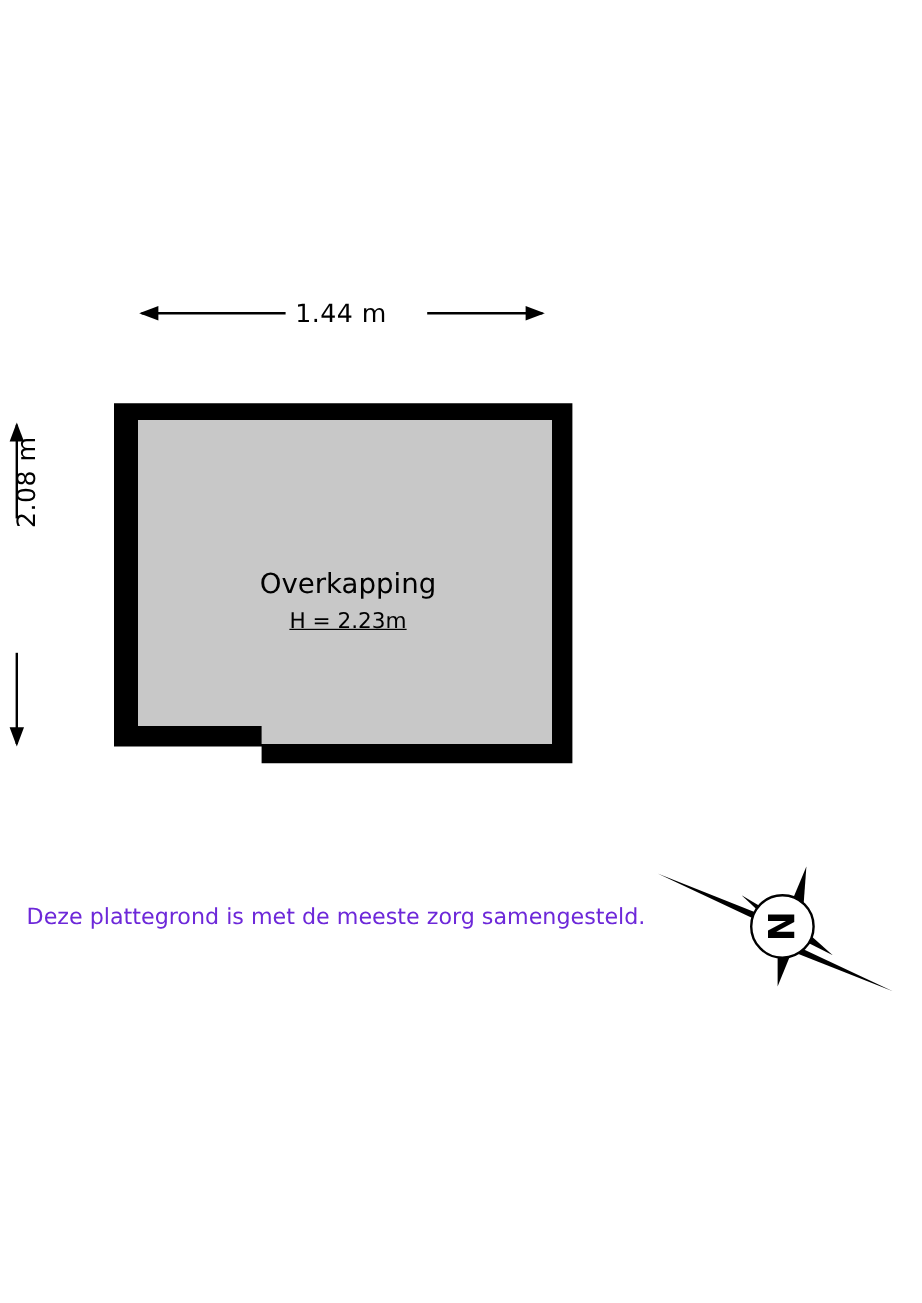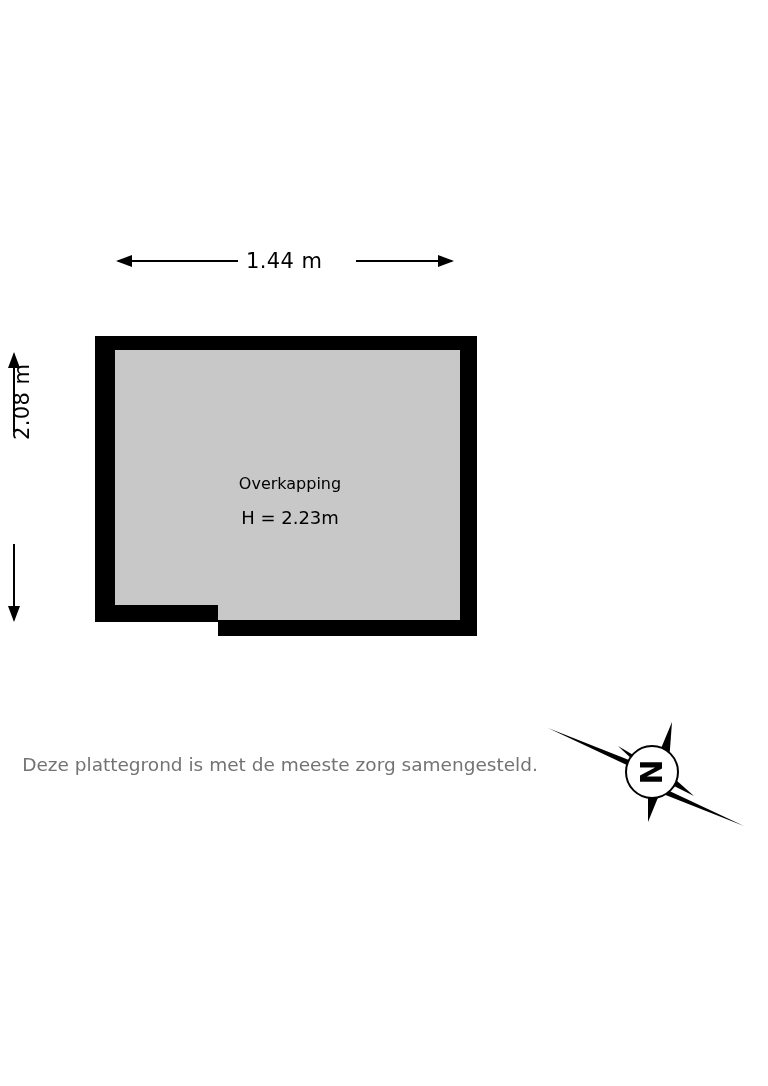--- a/index.html
+++ b/index.html
@@ -47,39 +47,40 @@
 
   .room-text {
     position: absolute;
     text-align: center;
     white-space: nowrap;
   }
   #room-name {
     left: 120px;
     top: 474px;
     width: 340px;
-    font-size: 16px;
+    font-size: 23px;
   }
   #room-height {
     left: 120px;
     top: 507px;
     width: 340px;
     font-size: 18px;
+    text-decoration: underline;
   }
 
   
   #disclaimer {
     position: absolute;
     left: 0px;
     top: 752px;
     width: 560px;
     text-align: center;
     font-size: 18.5px;
     line-height: 26px;
-    color: #737373;
+    color: #6d28d9;
   }
   #disclaimer div { white-space: nowrap; }
 
   
   #compass {
     position: absolute;
     left: 548px;
     top: 700px;
     width: 210px;
     height: 140px;

